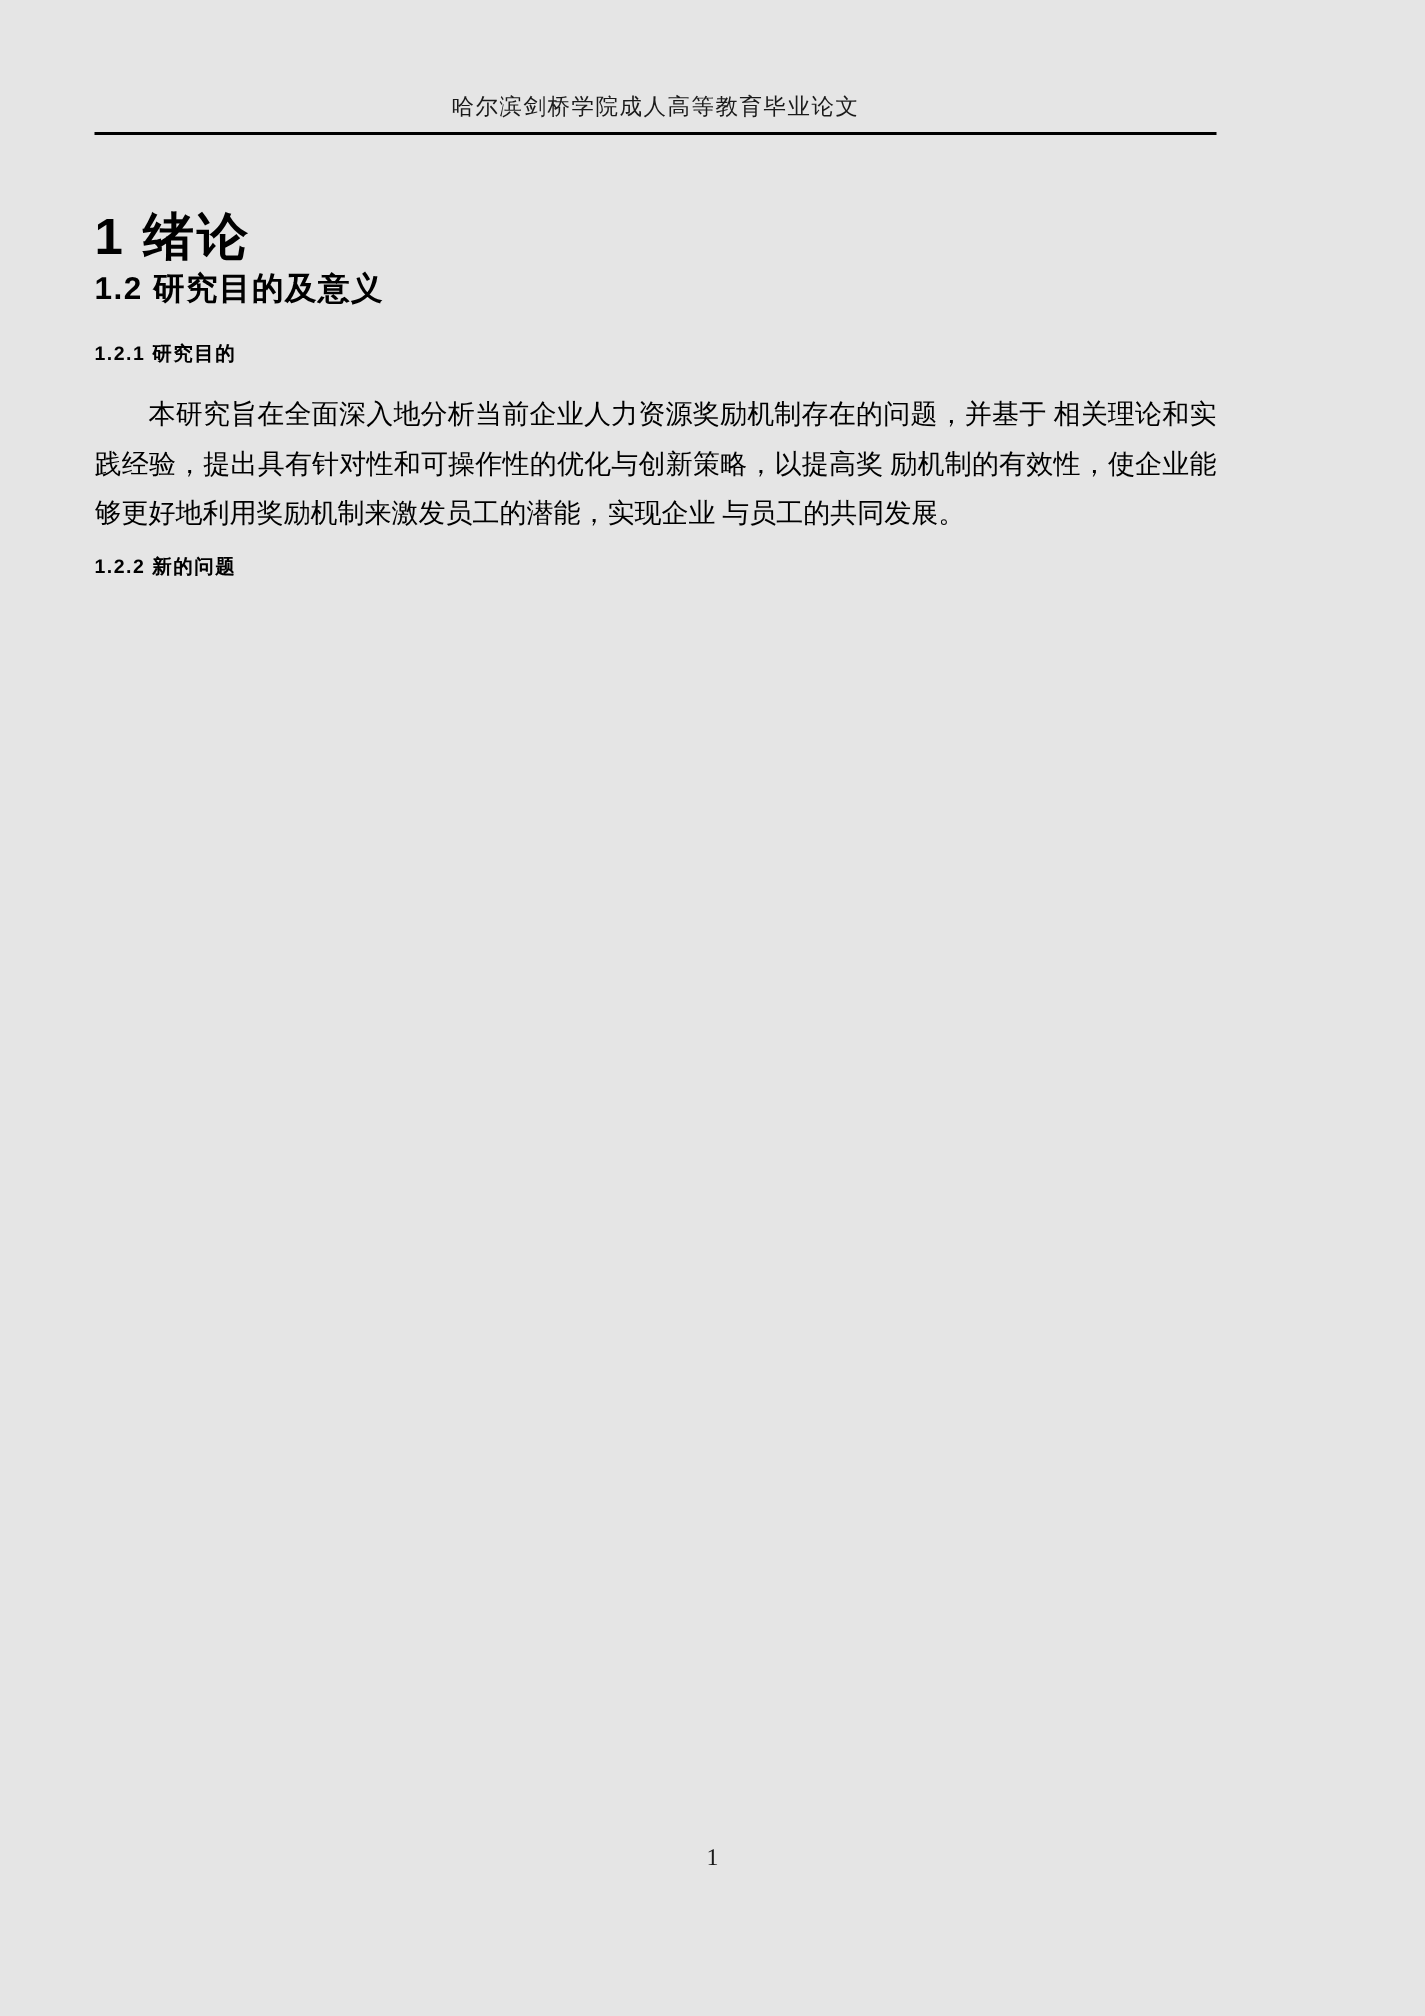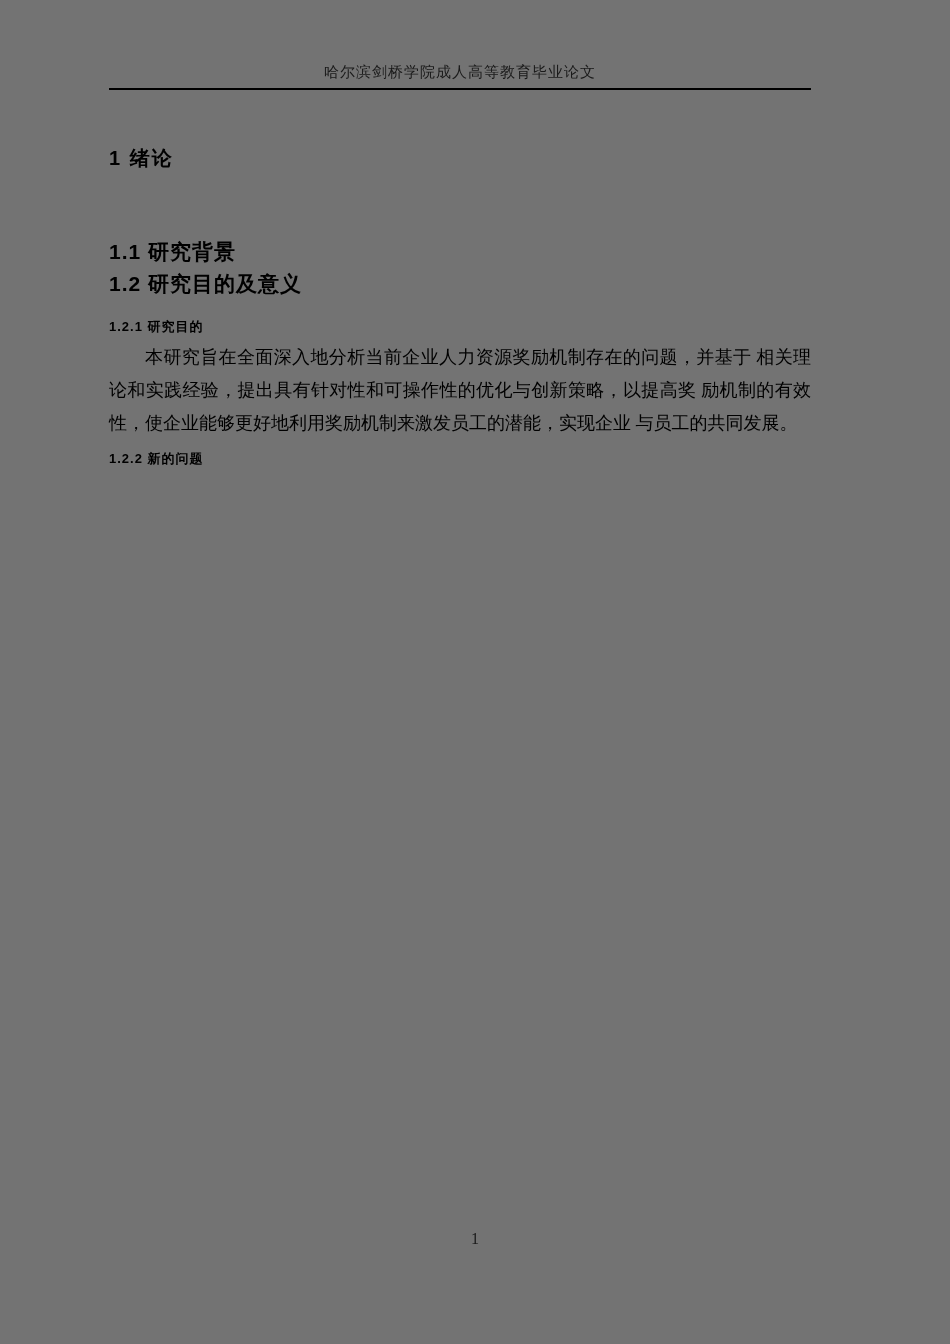--- a/index.html
+++ b/index.html
@@ -4,23 +4,23 @@
 <style>
   html, body {
     margin: 0;
     padding: 0;
     background: #ffffff;
   }
   .page {
     position: relative;
     width: 950px;
     height: 1344px;
-    background: #737373;
+    background: #e5e5e5;
     box-sizing: border-box;
-    padding: 0 139px 0 109px;
+    padding: 0 139px 0 63px;
     overflow: hidden;
     color: #000000;
   }
   .page-header {
     padding-top: 62px;
   }
   .header-text {
     text-align: center;
     font-family: "Liberation Serif", serif;
     font-size: 15px;
@@ -31,21 +31,21 @@
   .header-rule {
     margin-top: 6px;
     border: none;
     border-bottom: 2px solid #000000;
     height: 0;
   }
   .chapter-title {
     margin: 50px 0 0 0;
     font-family: "Liberation Sans", sans-serif;
     font-weight: bold;
-    font-size: 20px;
+    font-size: 34px;
     line-height: 36px;
     letter-spacing: 2px;
   }
   .section-heading {
     font-family: "Liberation Sans", sans-serif;
     font-weight: bold;
     font-size: 21px;
     line-height: 30px;
     letter-spacing: 1px;
     margin: 0;
@@ -65,21 +65,21 @@
   .body-paragraph {
     font-family: "Liberation Serif", serif;
     font-size: 18px;
     line-height: 33px;
     text-align: justify;
     text-indent: 2em;
     margin: 0;
     color: #000000;
   }
   .para-after-heading { margin-top: 20px; }
-  .para-1-2-1 { }
+  .para-1-2-1 { margin-top: 10px; }
   .para-1-2-2 { margin-top: 12px; }
   .page-footer {
     position: absolute;
     left: 0;
     right: 0;
     top: 1230px;
     text-align: center;
   }
   .page-number {
     font-family: "Liberation Serif", serif;
@@ -92,21 +92,20 @@
 
 <div class="page">
 
   <div class="page-header">
     <div class="header-text">哈尔滨剑桥学院成人高等教育毕业论文</div>
     <hr class="header-rule">
   </div>
 
   <h1 class="chapter-title">1 绪论</h1>
 
-  <h2 class="section-heading heading-1-1">1.1 研究背景</h2>
 
 
 
   <h2 class="section-heading heading-1-2">1.2 研究目的及意义</h2>
 
   <h3 class="subsection-heading heading-1-2-1">1.2.1 研究目的</h3>
 
   <p class="body-paragraph para-1-2-1">本研究旨在全面深入地分析当前企业人力资源奖励机制存在的问题，并基于 相关理论和实践经验，提出具有针对性和可操作性的优化与创新策略，以提高奖 励机制的有效性，使企业能够更好地利用奖励机制来激发员工的潜能，实现企业 与员工的共同发展。</p>
 
   <h3 class="subsection-heading heading-1-2-2">1.2.2 新的问题</h3>

